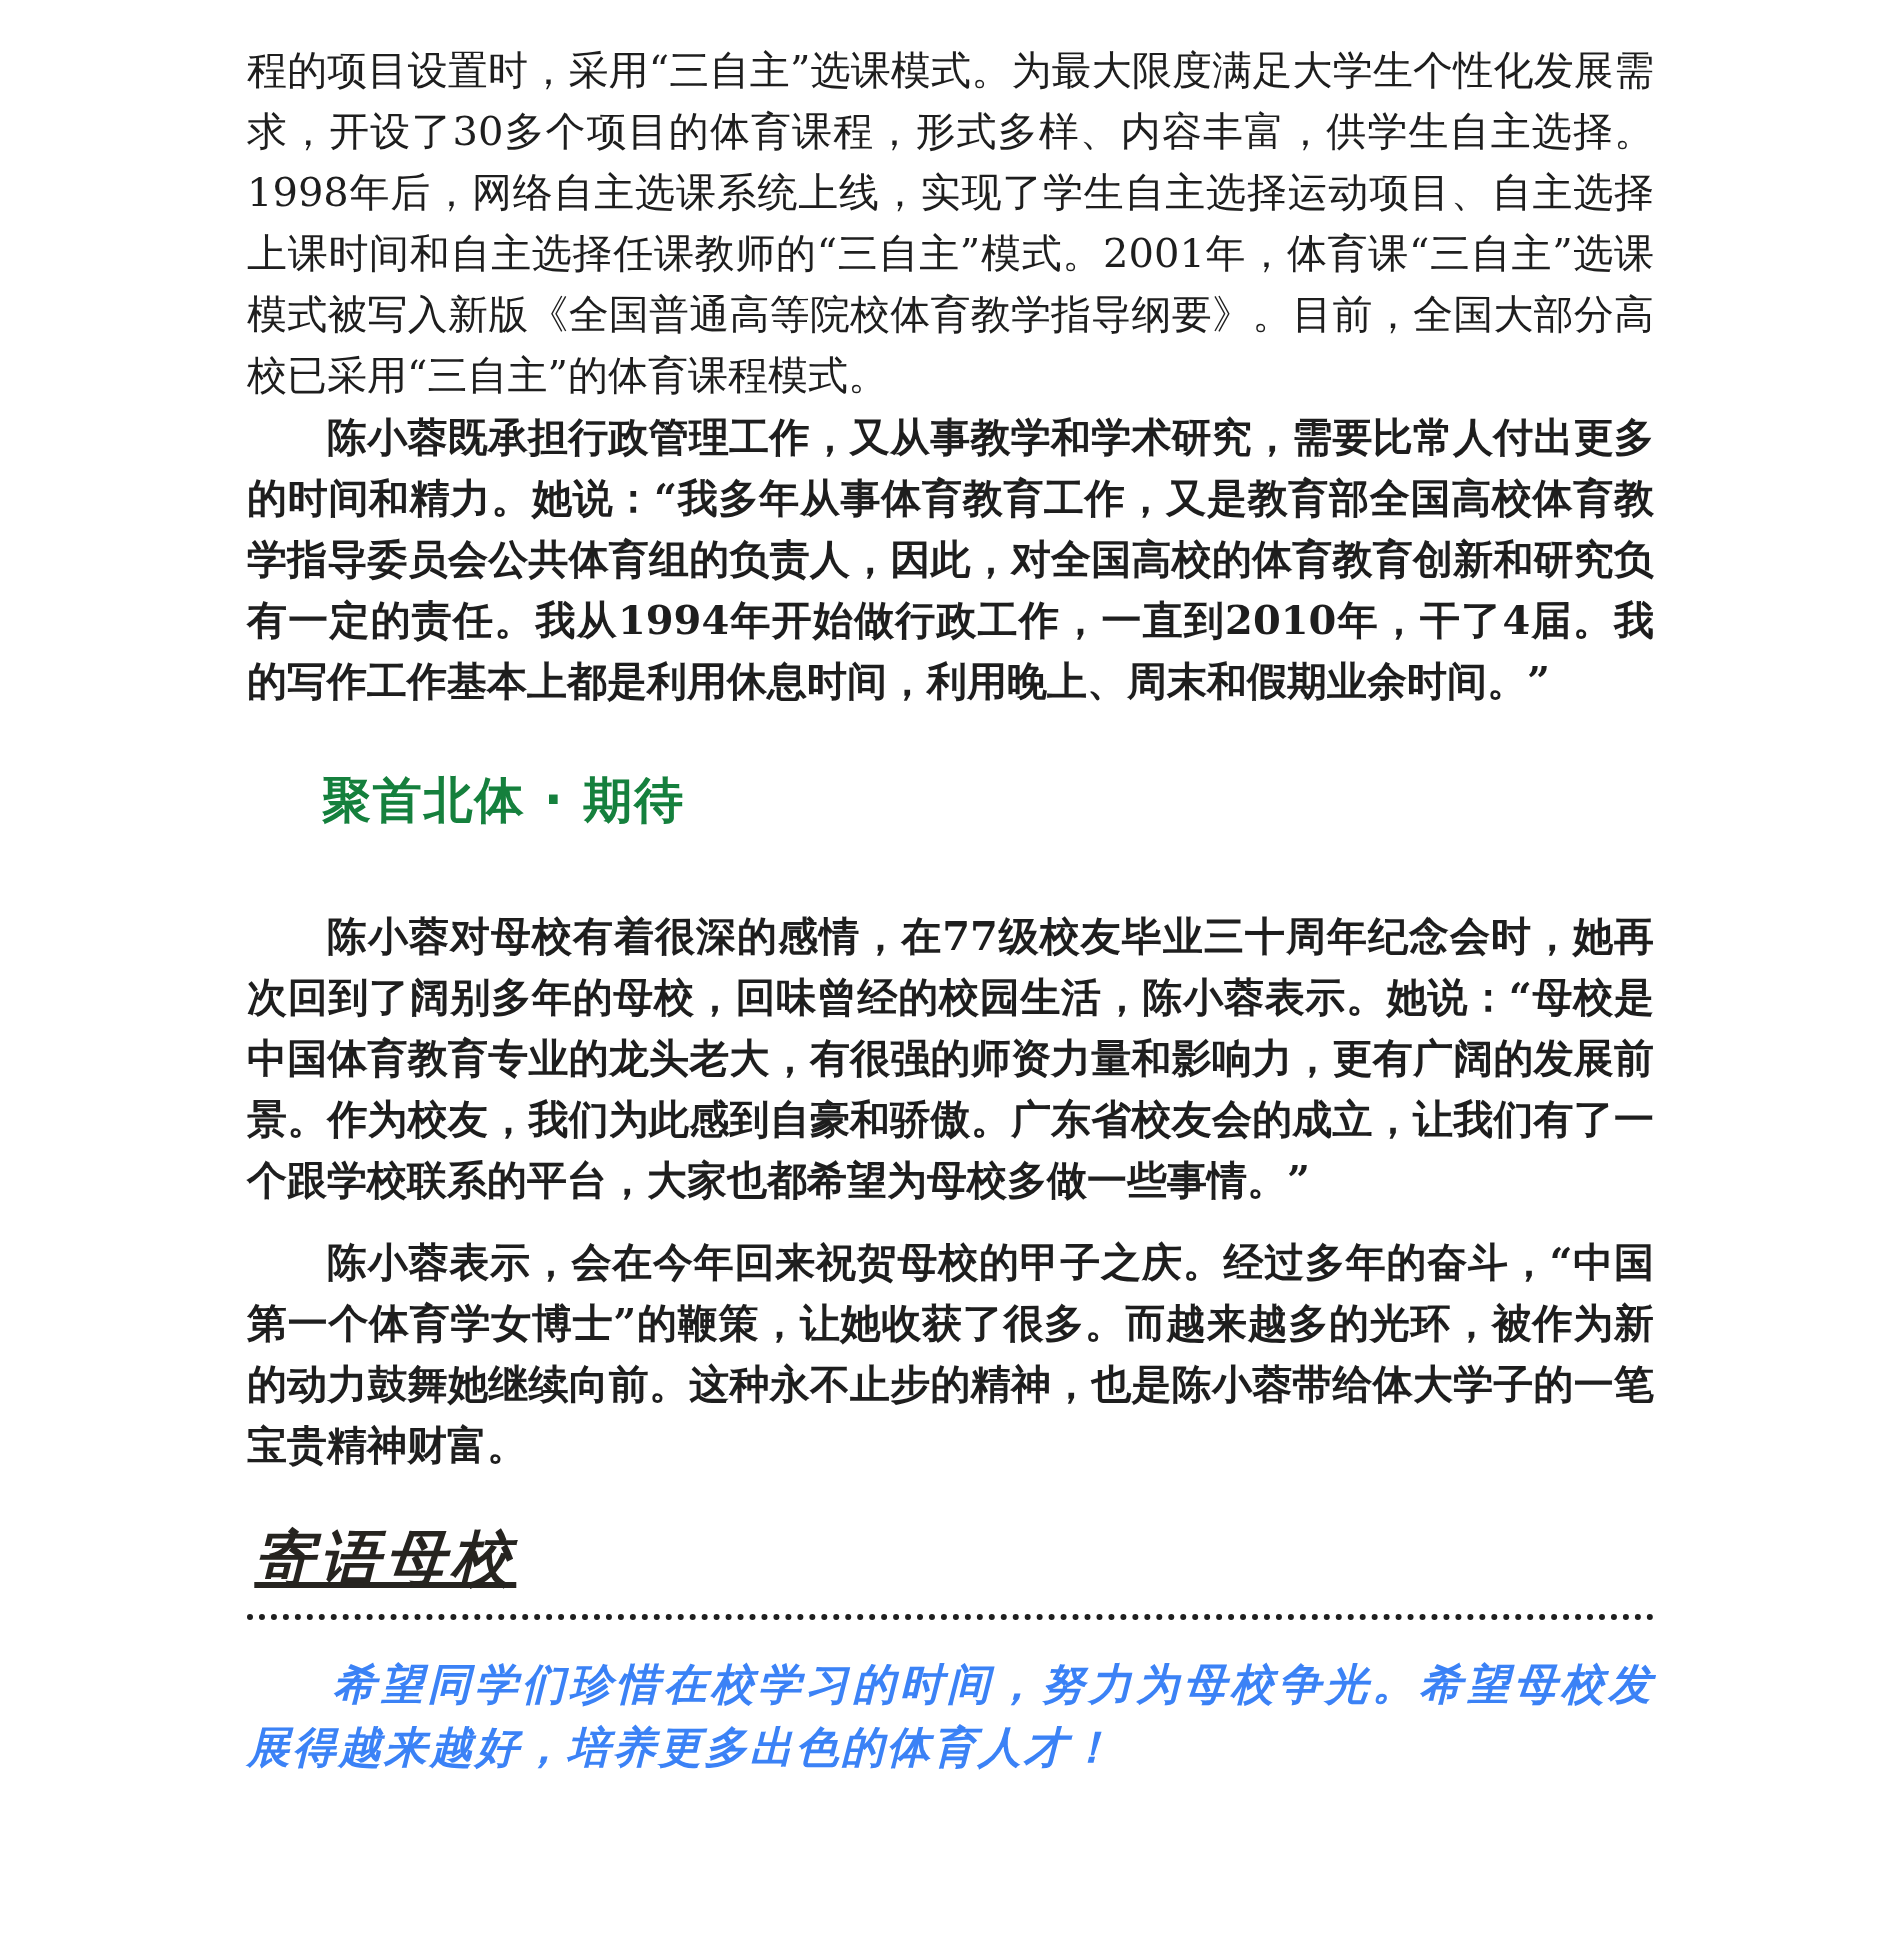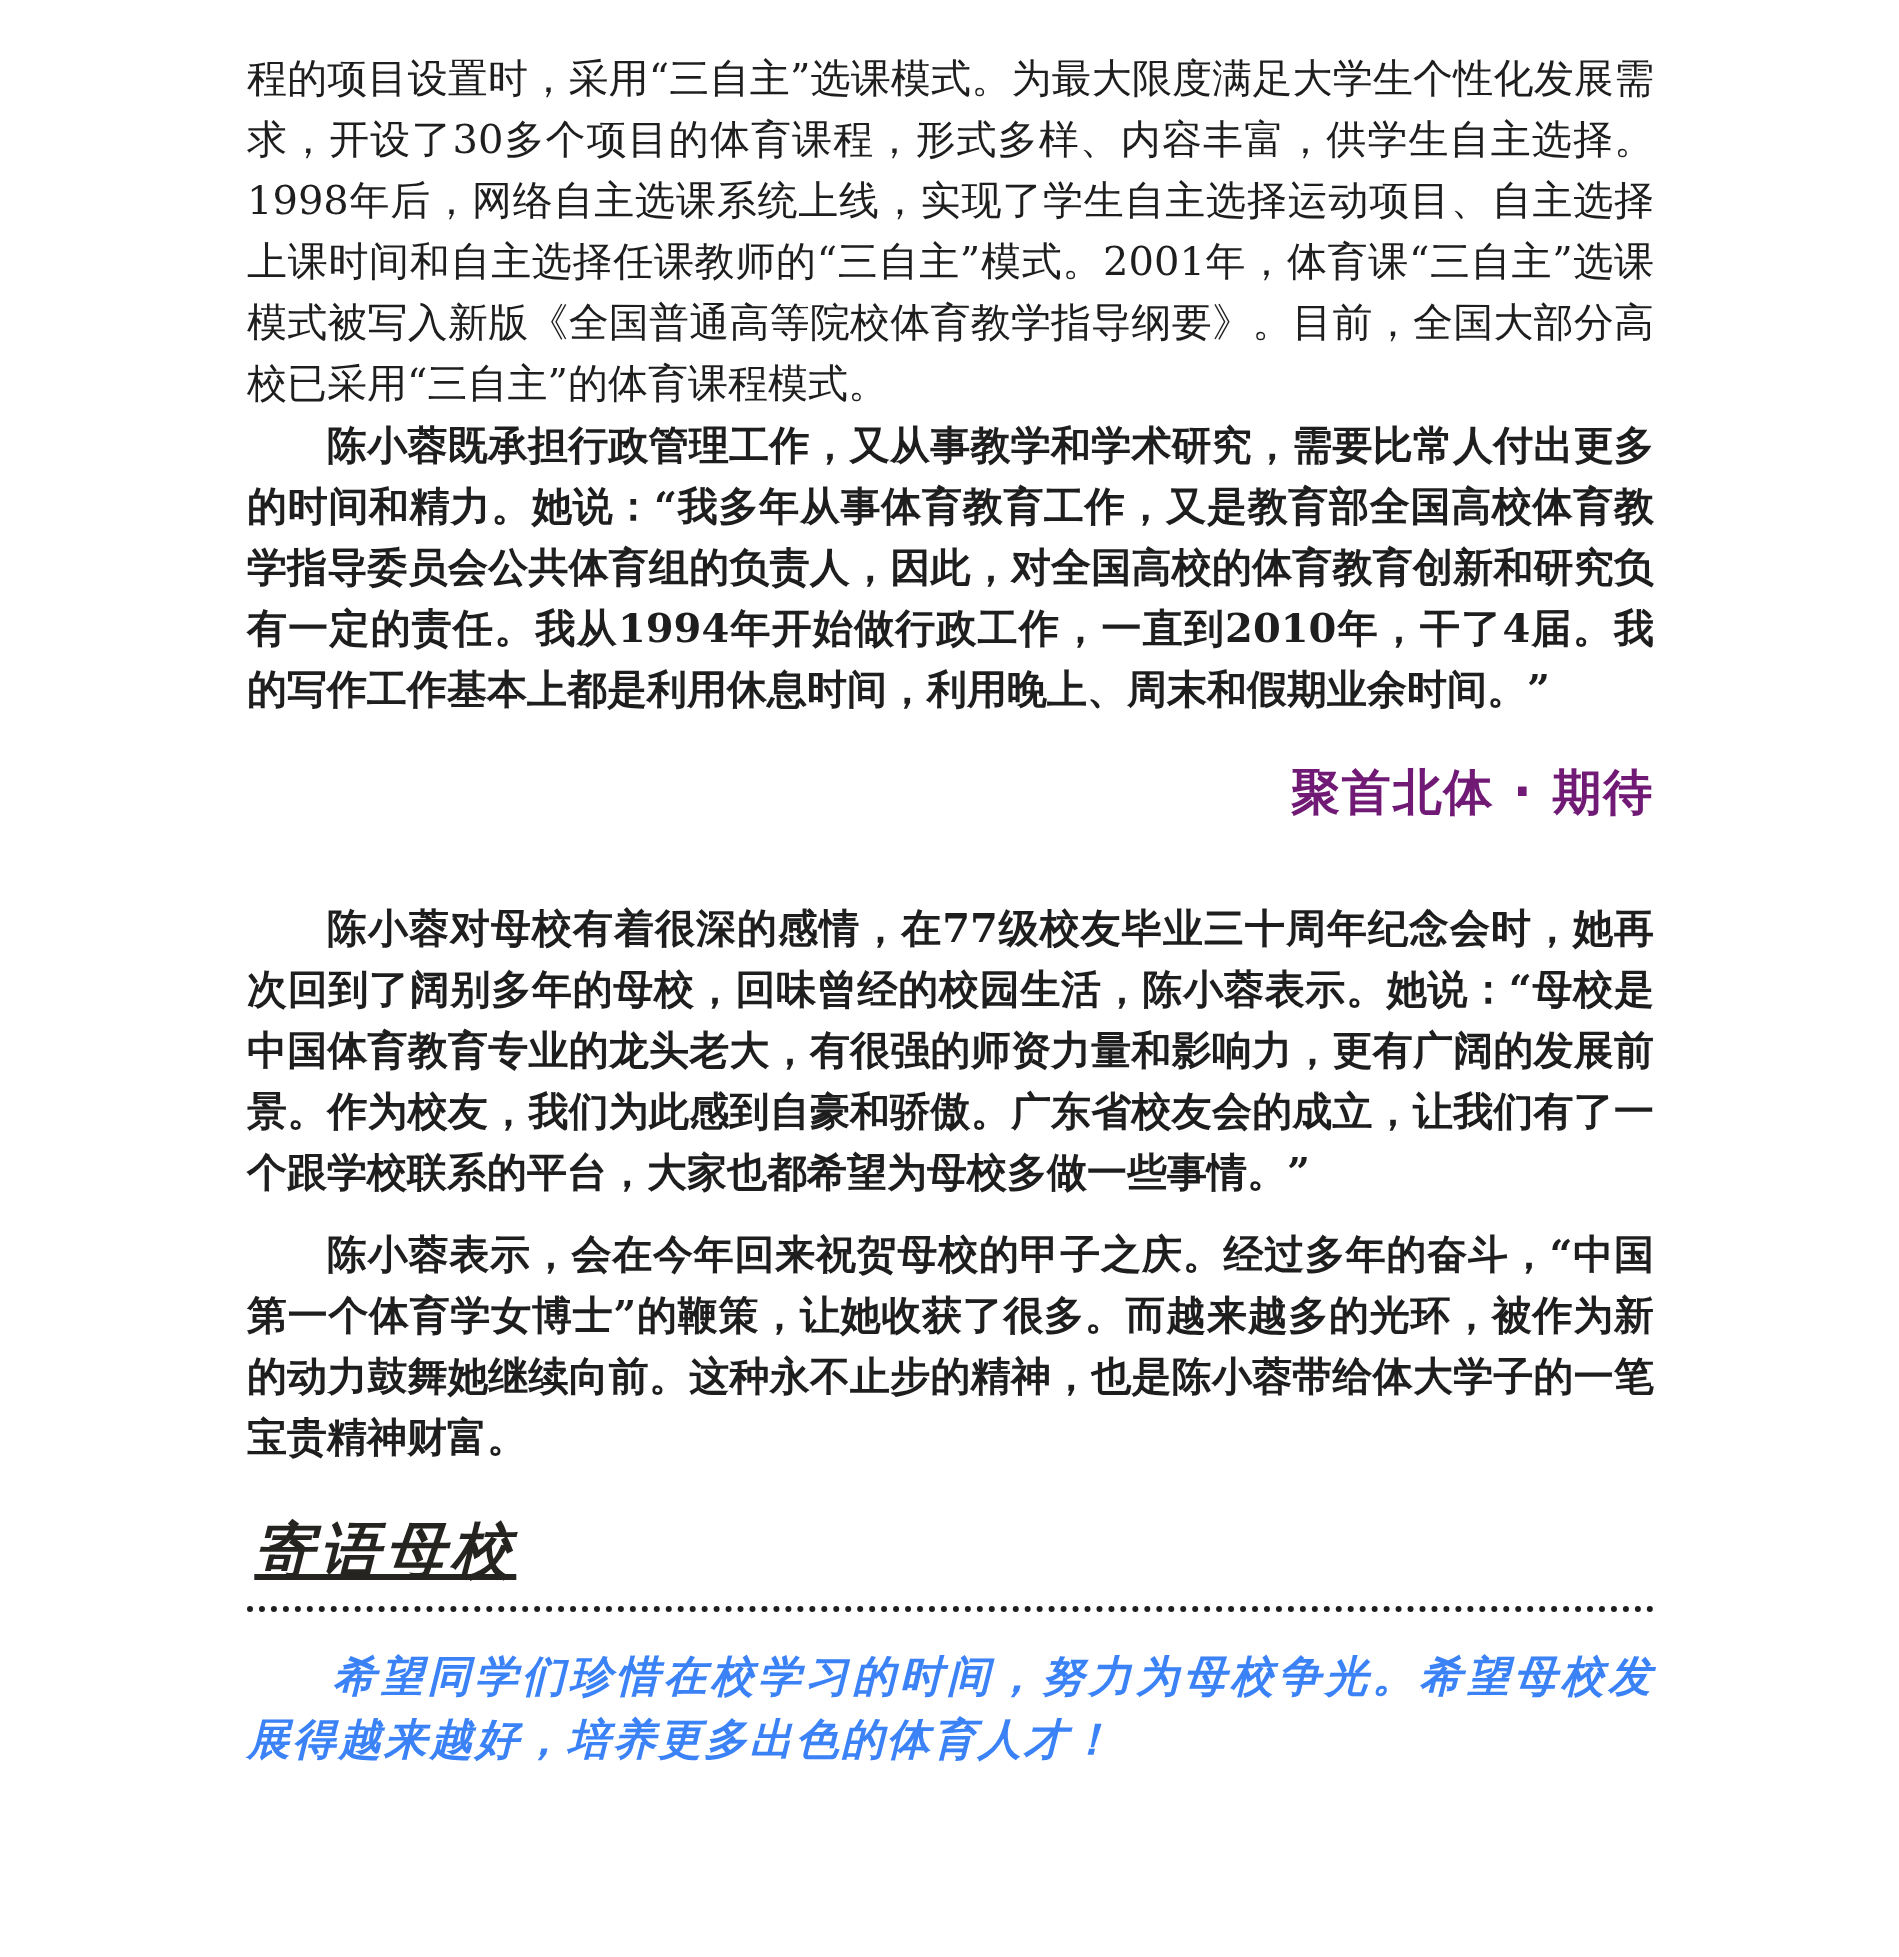--- a/index.html
+++ b/index.html
@@ -11,42 +11,41 @@
     position: relative;
     width: 1900px;
     height: 1957px;
     background: #ffffff;
     overflow: hidden;
     color: #1e1e1e;
   }
   .text-col {
     position: absolute;
     left: 247px;
-    top: 12px;
+    top: 4px;
     width: 1407px;
     padding-top: 36px;
   }
   p.body {
     margin: 0;
     font-family: "DejaVu Serif", "Liberation Serif", serif;
     font-size: 40px;
     line-height: 61px;
     text-align: justify;
     color: #1e1e1e;
   }
   .indent { text-indent: 2em; font-weight: bold; }
   h2.section-heading {
-    margin: 48px 0 0 75px;
+    margin: 64px 0 0 75px;
     font-family: "DejaVu Sans", "Liberation Sans", sans-serif;
     font-weight: 700;
     font-size: 49px;
     line-height: 51px;
     letter-spacing: 1.8px;
-    color: #701a75;
-    text-align: right;
+    color: #15803d;
   }
   p.p4 { margin-top: 79px; }
   p.p5 { margin-top: 21px; }
   h2.calli-heading {
     margin: 51px 0 0 7.3px;
     font-family: "DejaVu Serif", "Liberation Serif", serif;
     font-style: italic;
     font-weight: 700;
     font-size: 60px;
     line-height: 64px;

